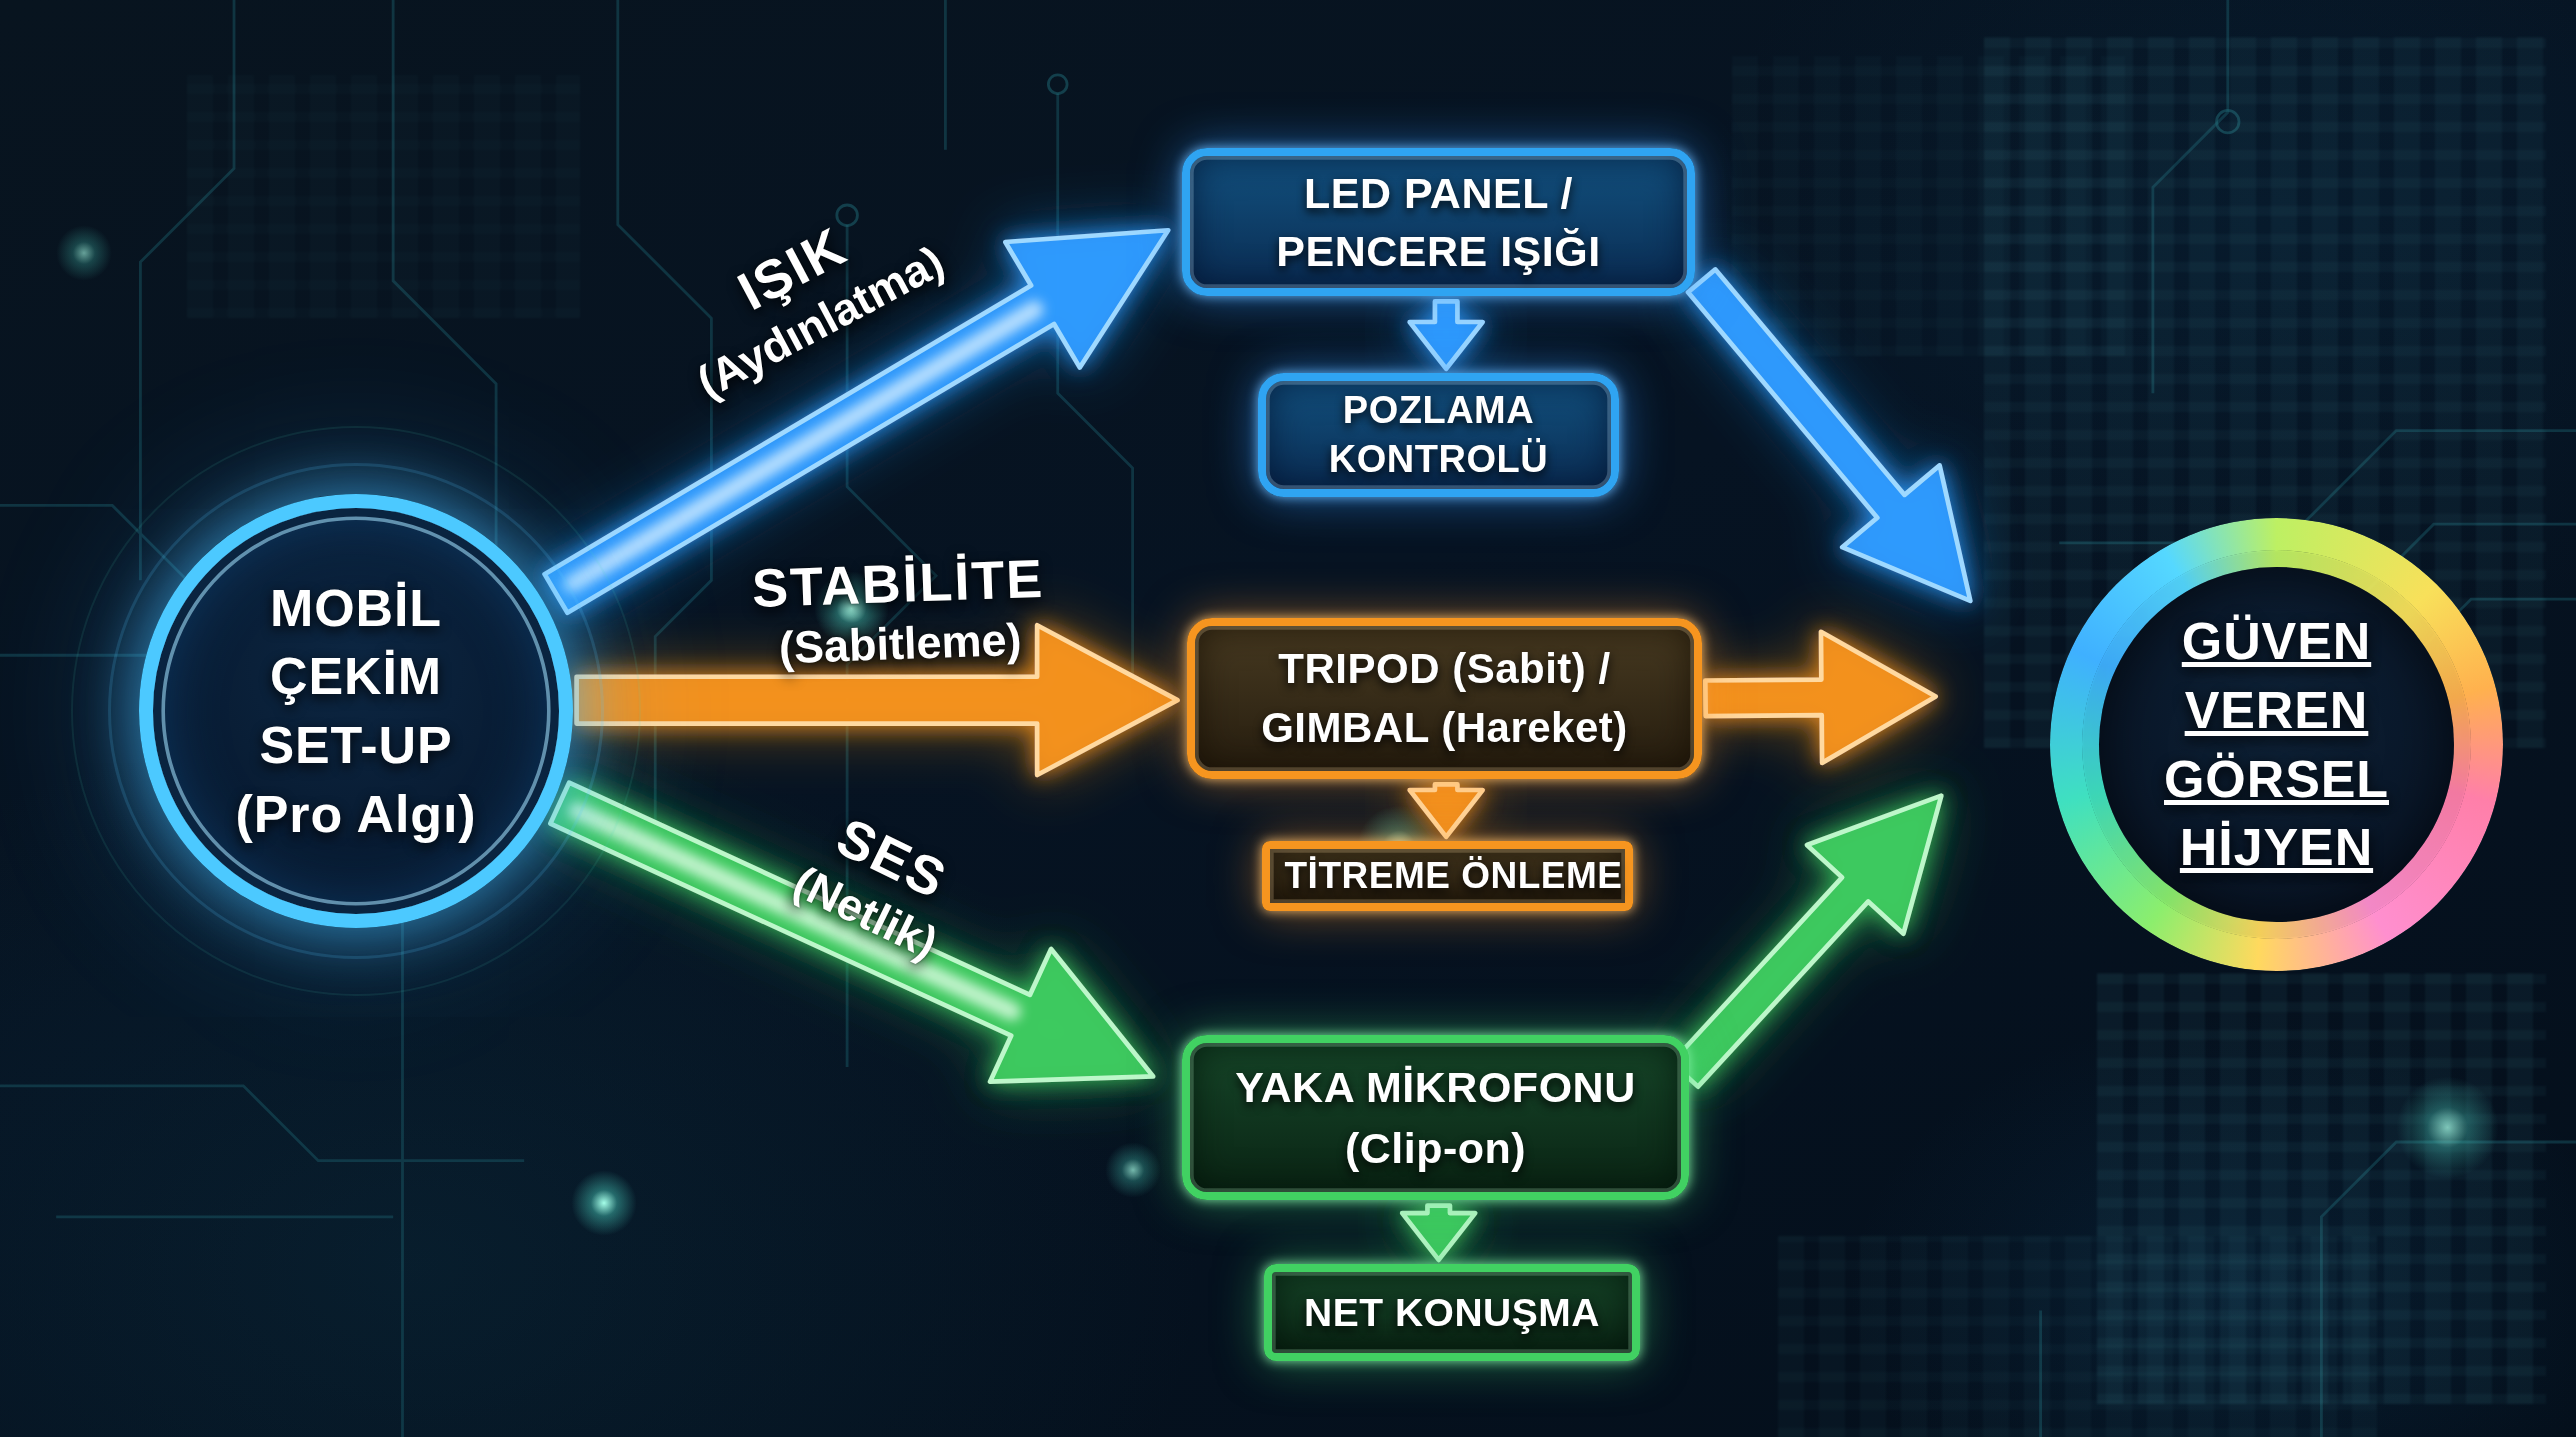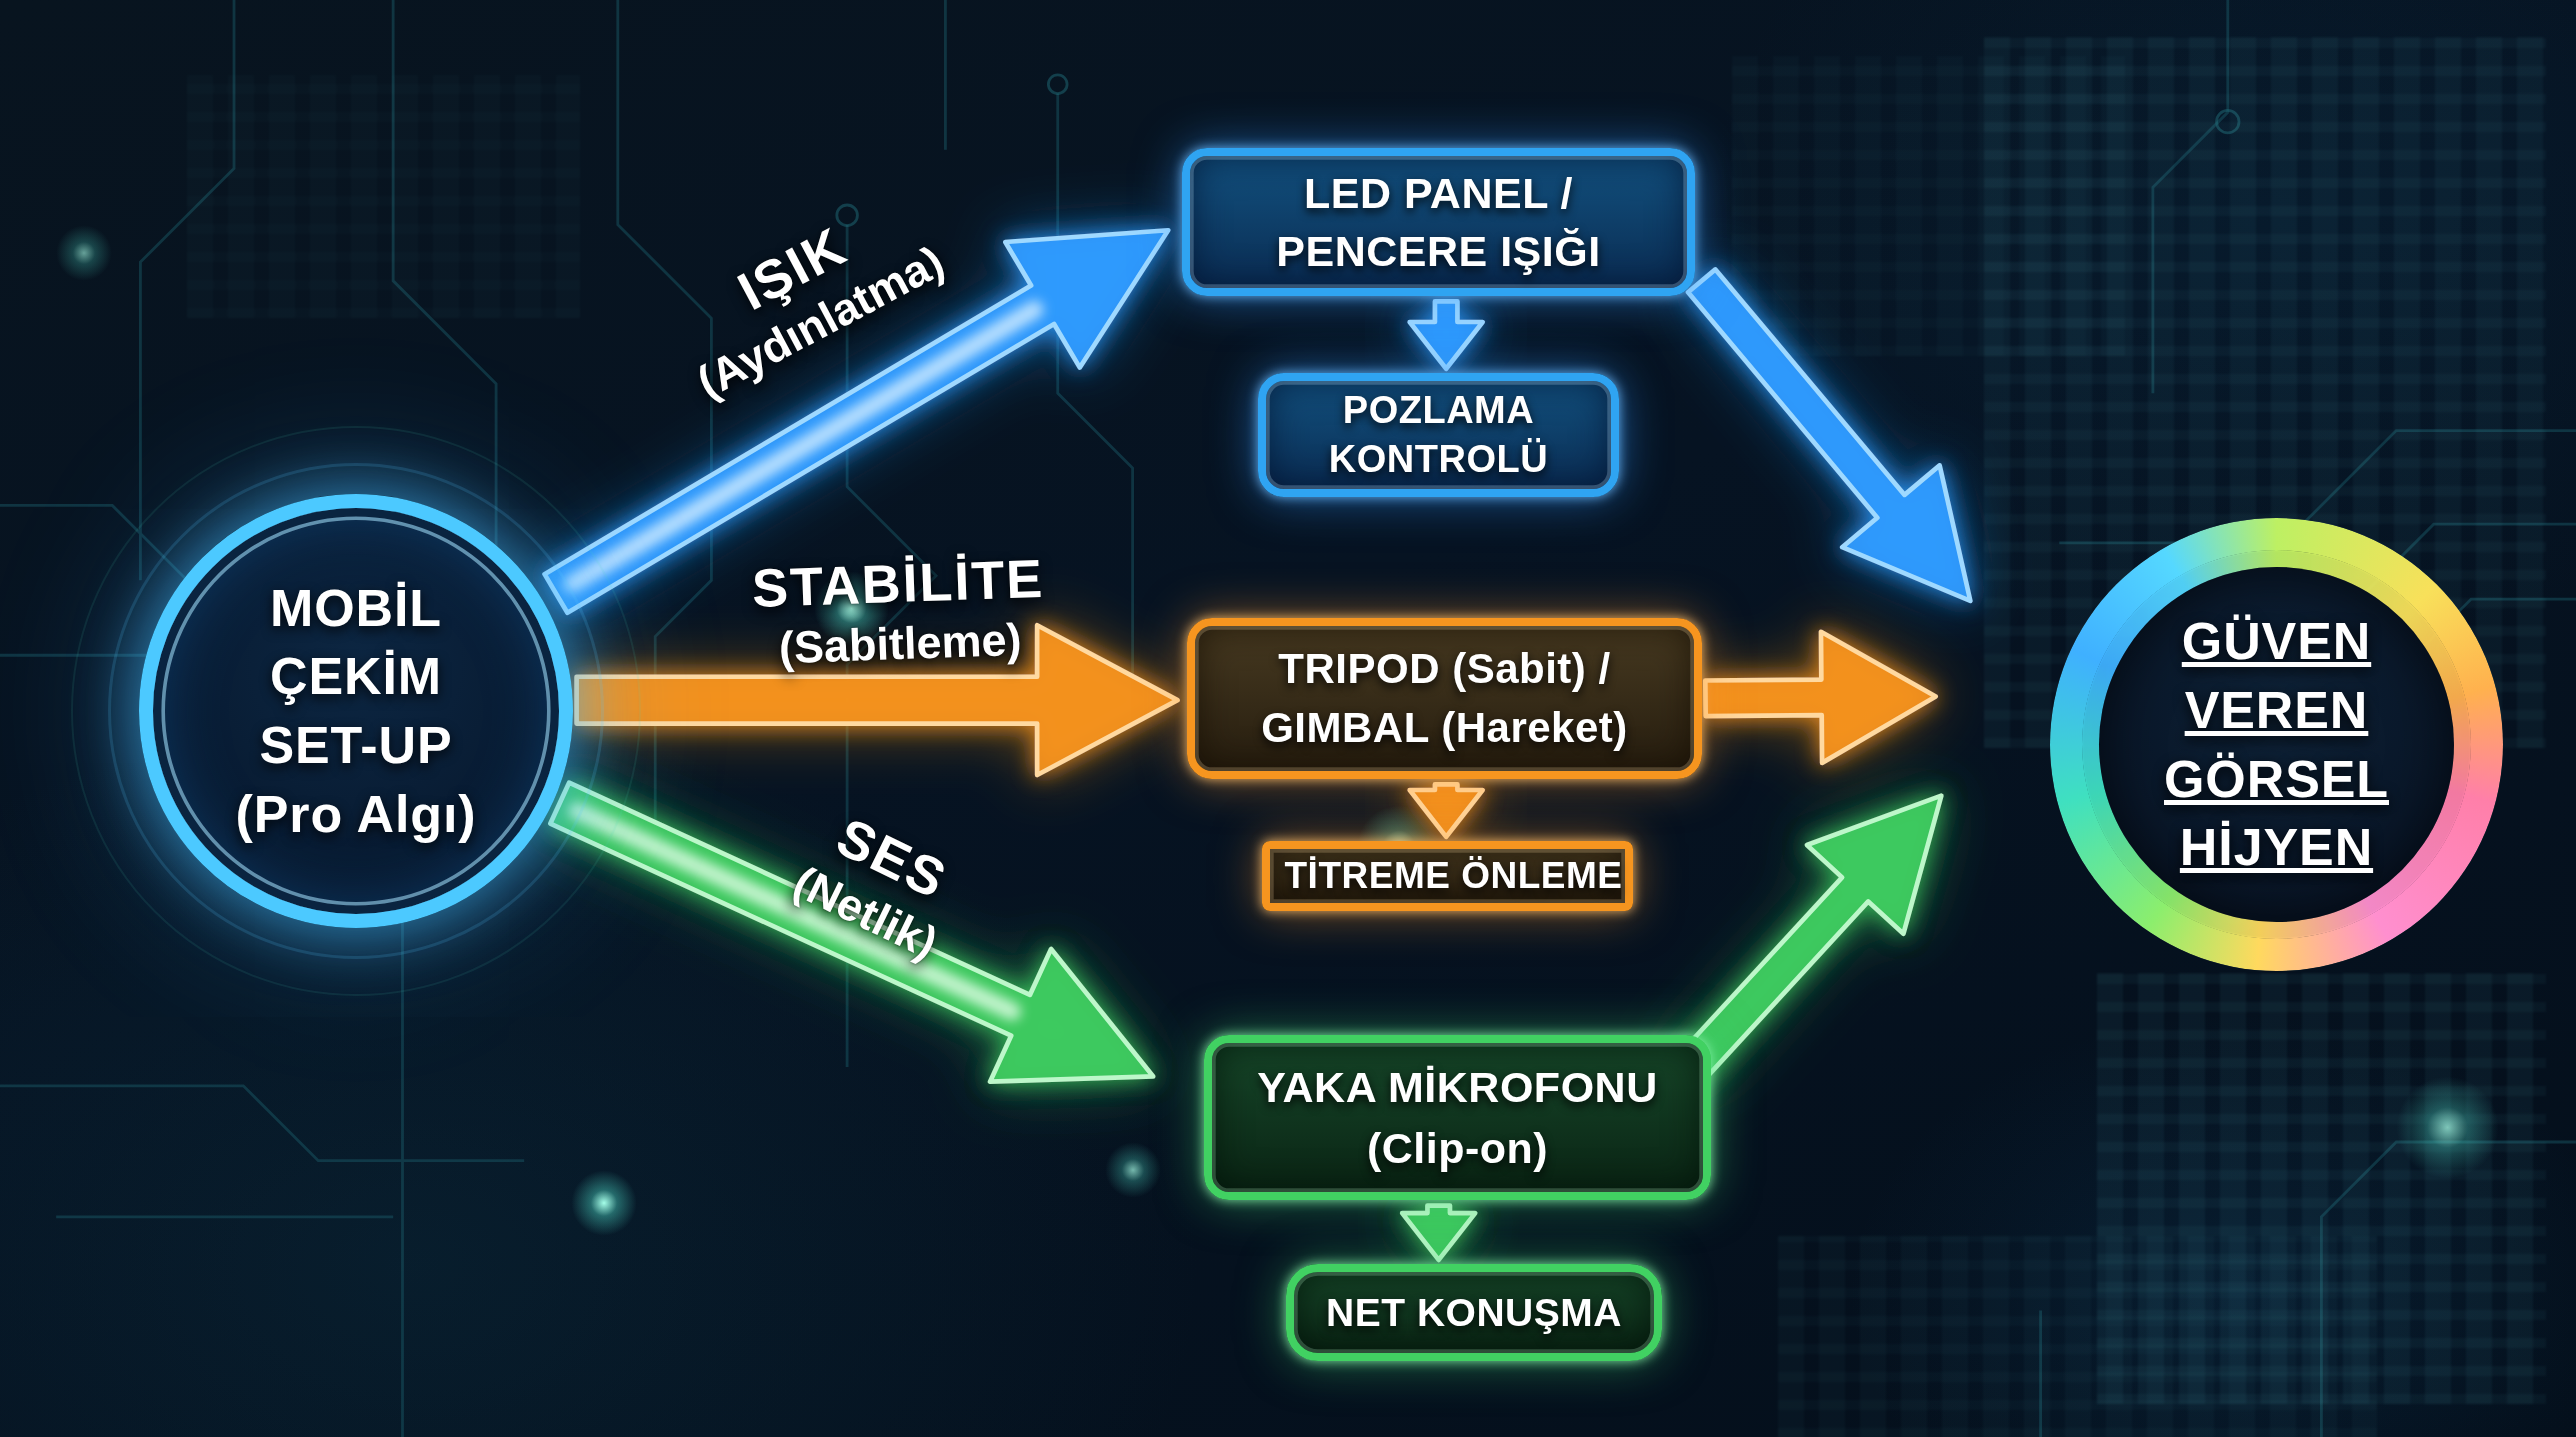--- a/index.html
+++ b/index.html
@@ -65,27 +65,27 @@
     background:linear-gradient(180deg,#12517f 0%, #0a2c52 100%);
     box-shadow:0 0 47px rgba(45,150,255,.55), 0 0 11.2px rgba(130,200,255,.9),
       inset 0 0 0 3.7px rgba(190,230,255,.25), inset 0 0 37px rgba(2,18,45,.8);}
   .box-orange{border:8.4px solid #f6951f;
     background:linear-gradient(180deg,#473a21 0%, #261d0f 100%);
     box-shadow:0 0 47px rgba(255,150,40,.5), 0 0 11.2px rgba(255,205,130,.9),
       inset 0 0 0 3.7px rgba(255,225,170,.22), inset 0 0 37px rgba(20,12,2,.8);}
   .box-green{border:8.4px solid #41d162;
     background:linear-gradient(180deg,#164629 0%, #0a2414 100%);
     box-shadow:0 0 47px rgba(60,210,110,.5), 0 0 11.2px rgba(160,255,190,.9),
-      inset 0 0 0 3.7px rgba(190,255,210,.22), inset 0 0 37px rgba(0,18,8,.8);margin-left:22px;}
+      inset 0 0 0 3.7px rgba(190,255,210,.22), inset 0 0 37px rgba(0,18,8,.8);}
   #box-led{left:1182px;top:148px;width:513px;height:148px;font-size:43px;line-height:1.35;}
   #box-pozlama{left:1258px;top:373px;width:361px;height:124px;font-size:38px;line-height:1.3;border-radius:26px;}
   #box-tripod{left:1187px;top:618px;width:515px;height:161px;font-size:42px;line-height:1.4;}
   #box-titreme{left:1262px;top:841px;width:371px;height:70px;font-size:37px;border-radius:8px;padding-left:12px;}
   #box-yaka{left:1182px;top:1035px;width:507px;height:165px;font-size:43px;line-height:1.4;}
-  #box-net{left:1264px;top:1264px;width:376px;height:97px;font-size:39px;border-radius:32px;}
+  #box-net{left:1264px;top:1264px;width:376px;height:97px;font-size:39px;border-radius:12px;}
   
   .arrow-label{position:absolute;z-index:5;text-align:center;font-weight:bold;
     text-shadow:0 4.7px 13px rgba(0,0,0,.9), 0 0 2.8px rgba(0,0,0,.6);}
   .arrow-label .t1{display:block;font-size:54px;letter-spacing:1.9px;}
   .arrow-label .t2{display:block;font-size:45px;margin-top:3.7px;}
   #label-isik{left:599px;top:234px;width:412px;transform:rotate(-28deg);}
   #label-stabilite{left:693px;top:552px;width:412px;transform:rotate(-2deg);}
   #label-ses{left:693px;top:824px;width:374px;transform:rotate(26deg);}
   svg{position:absolute;inset:0;}
 </style>

